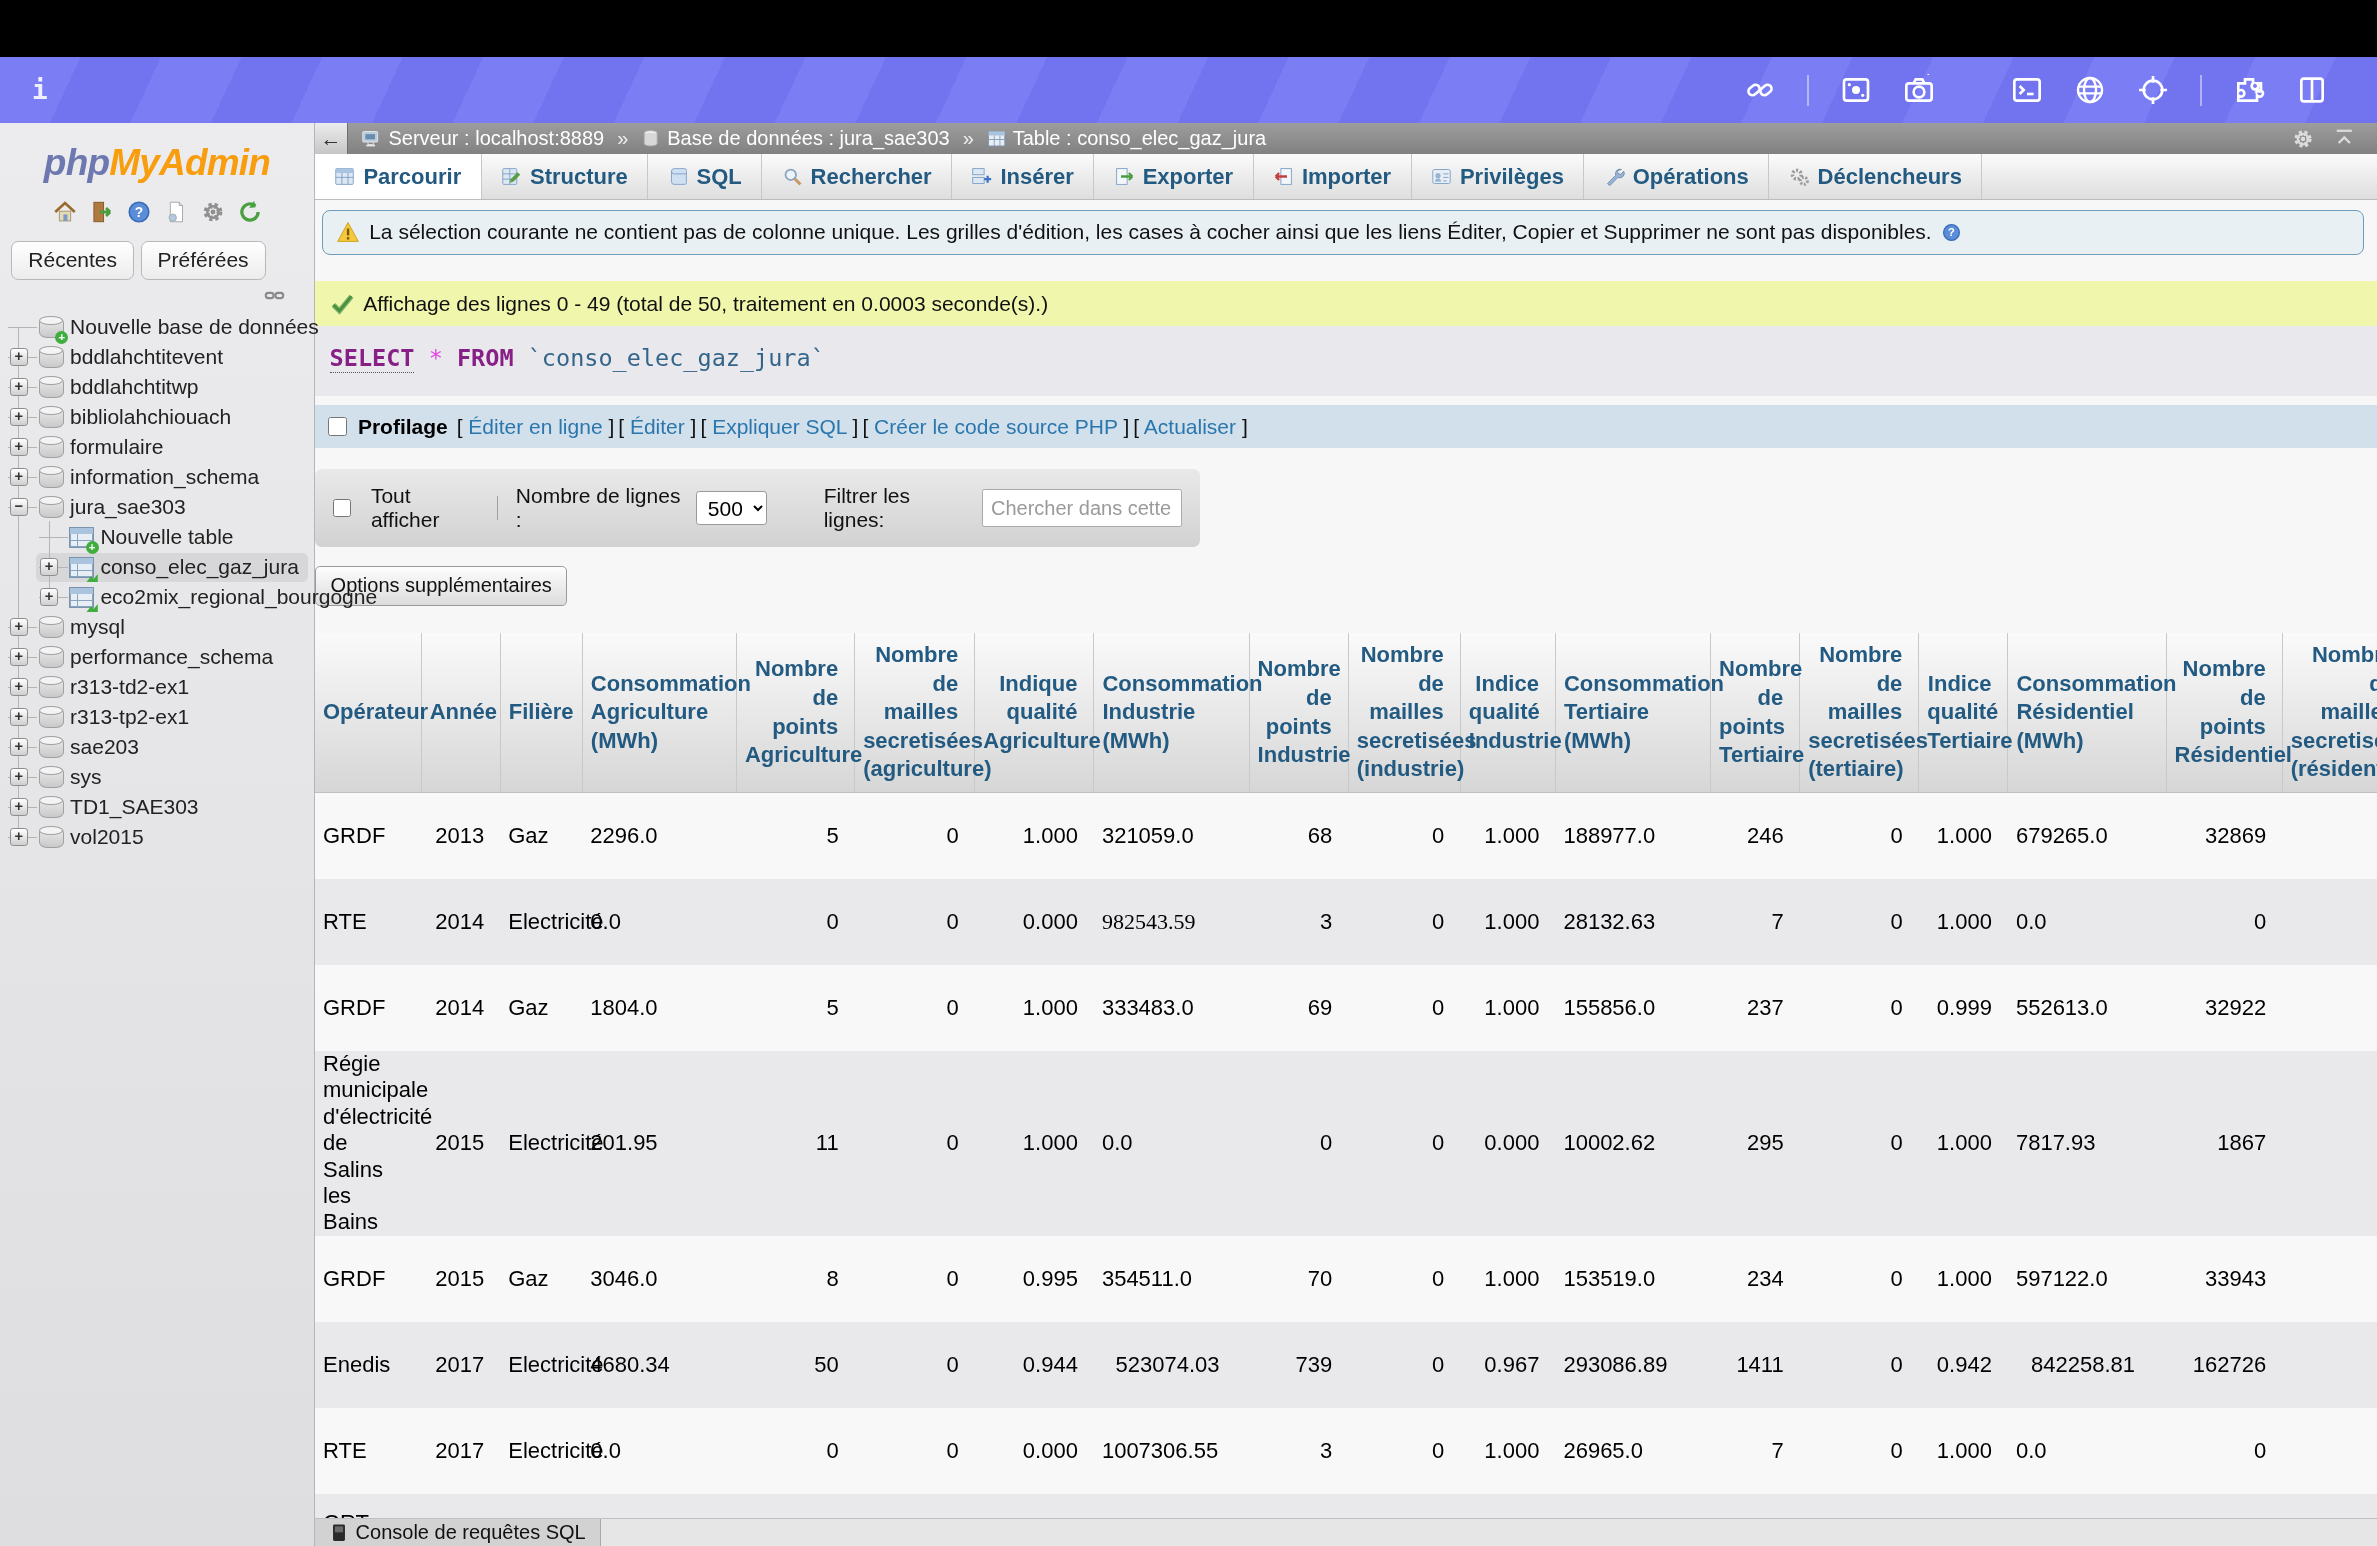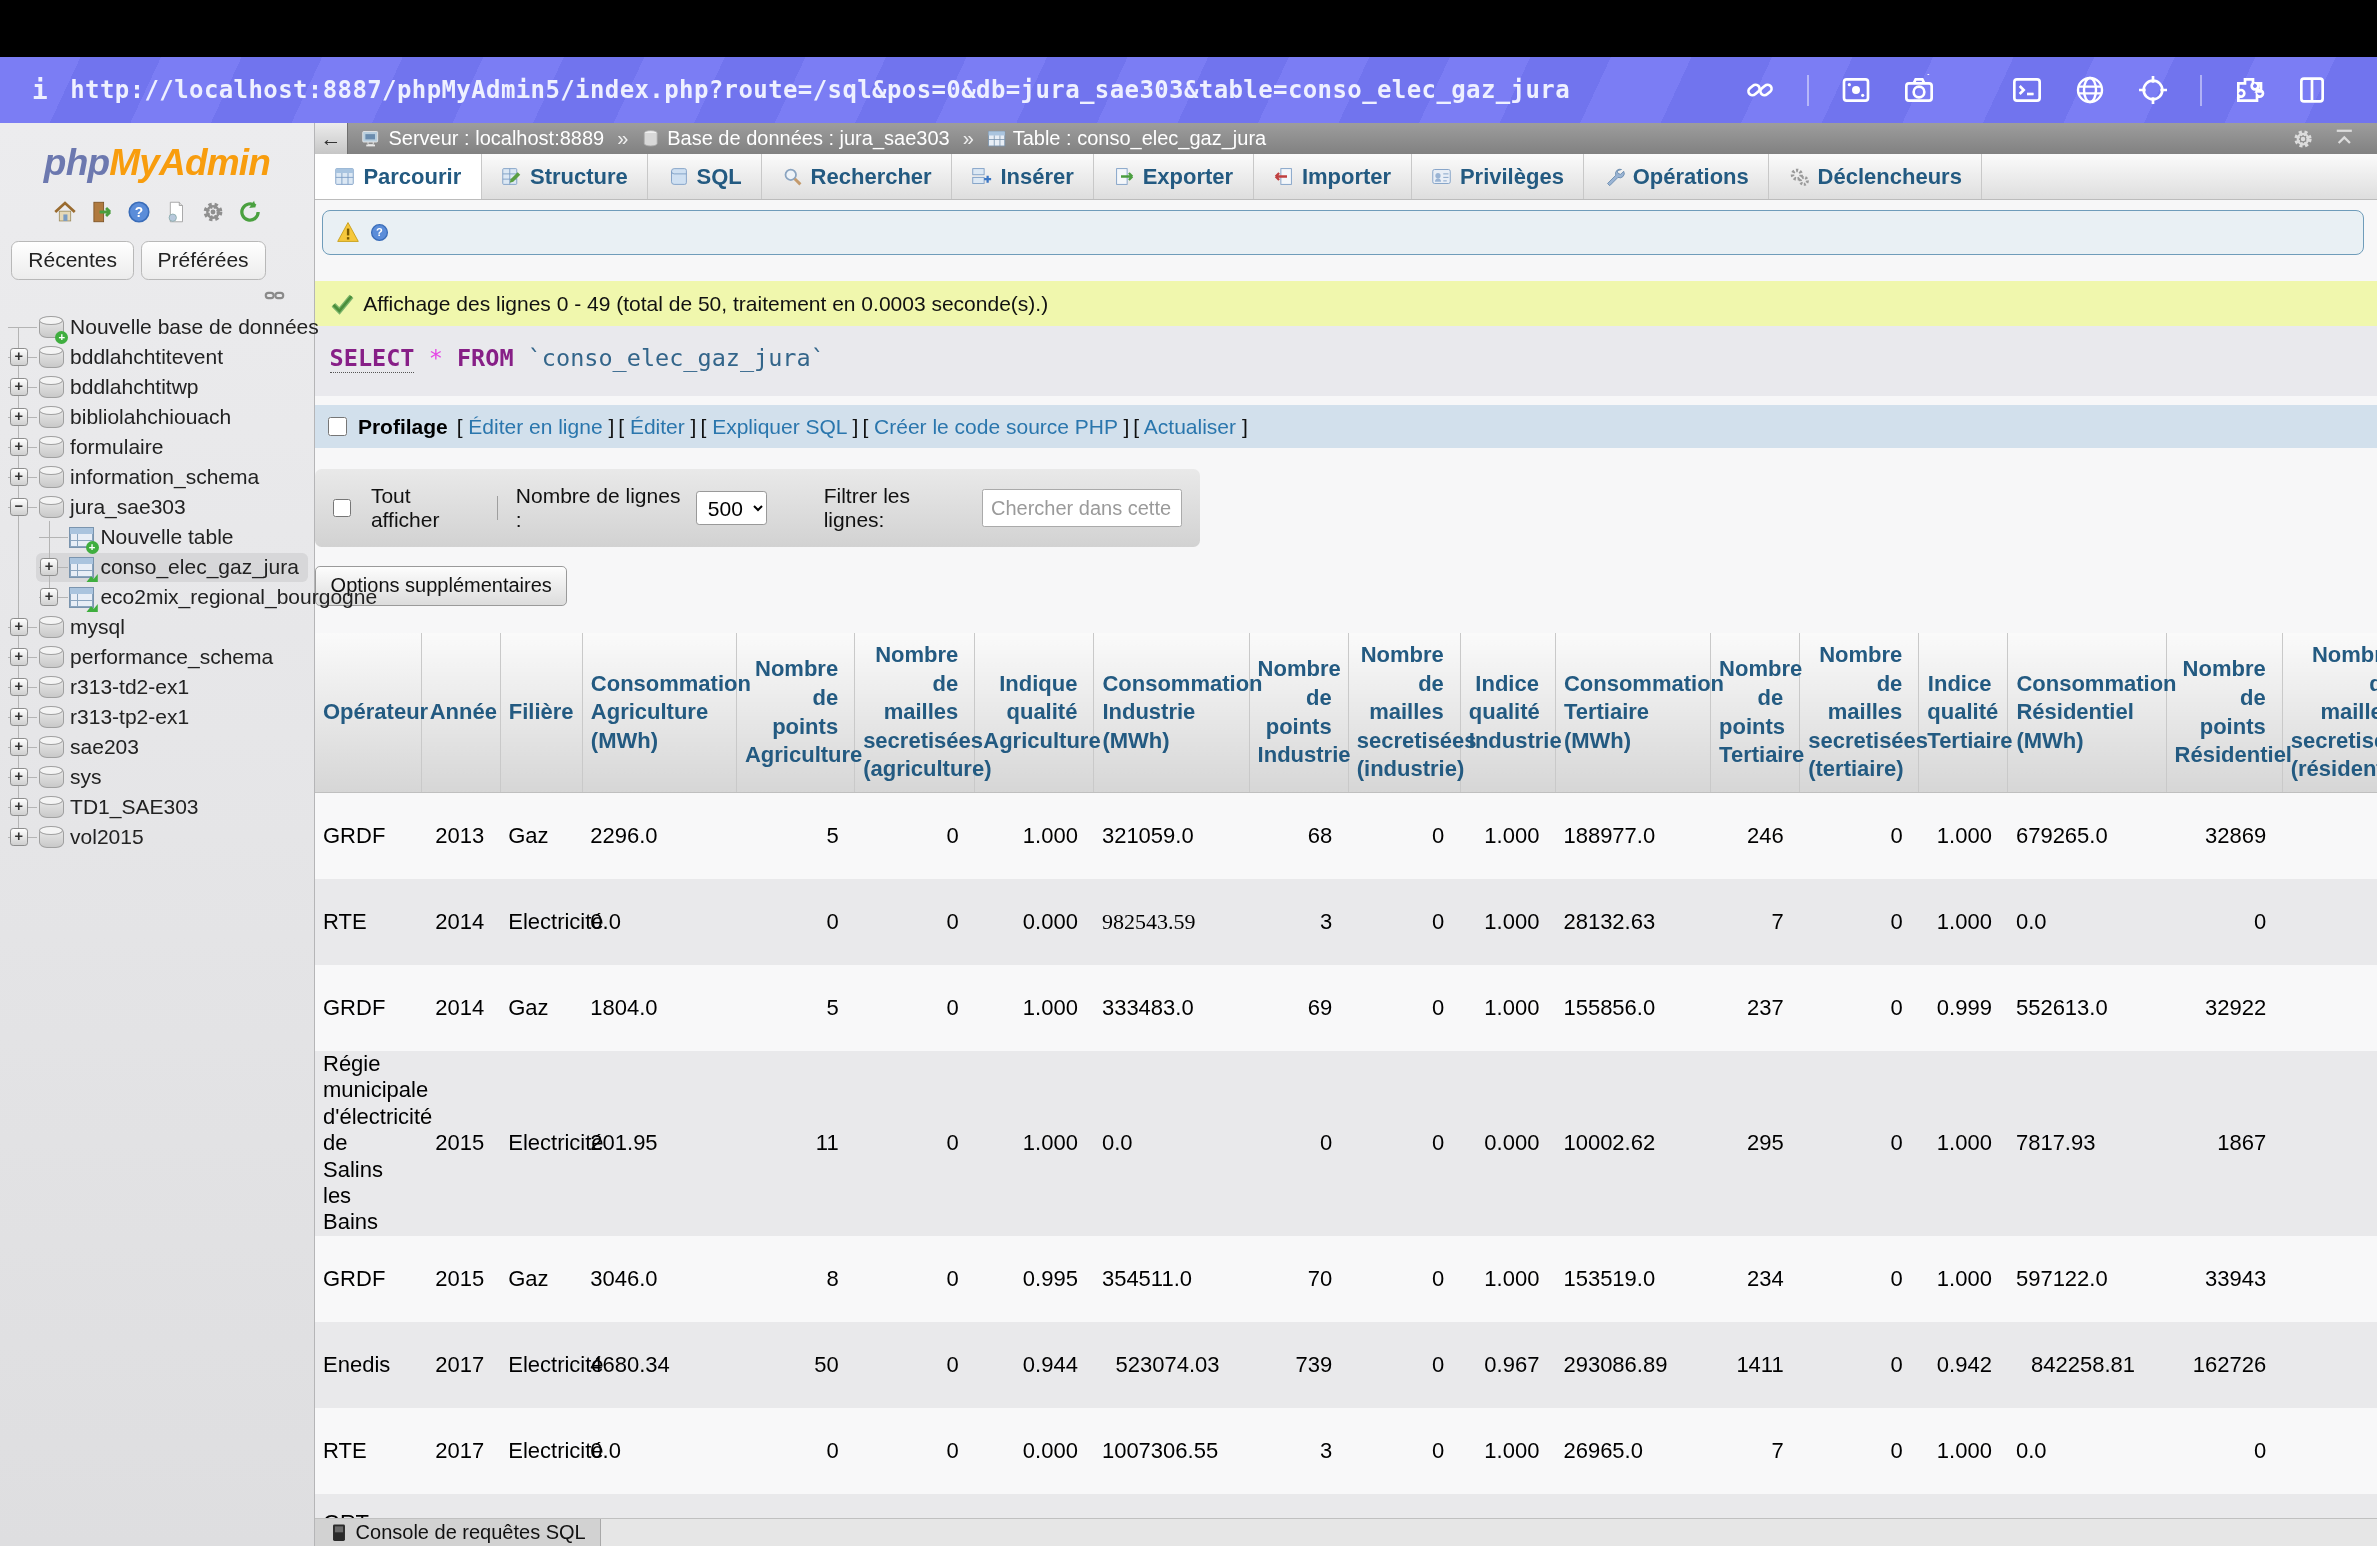--- a/index.html
+++ b/index.html
@@ -122,21 +122,20 @@
   .console-tab{display:flex;align-items:center;gap:8px;background:#d2d2d2;border-right:0.8px solid #a8a8a8;
     padding:0 14.6px;font-size:20px;color:#111;cursor:pointer;}
 </style>
 </head>
 <body>
 
 <div class="black-strip"></div>
 
 <div class="urlbar">
   <span class="info-glyph">i</span>
-  <span class="url-text">http://localhost:8887/phpMyAdmin5/index.php?route=/sql&amp;pos=0&amp;db=jura_sae303&amp;table=conso_elec_gaz_jura</span>
   <div class="urlbar-icons">
     <svg width="32" height="32" viewBox="0 0 24 24" fill="none" stroke="#fff" stroke-width="2">
         <rect x="3" y="9" width="9" height="6" rx="3" transform="rotate(-40 7.5 12)"></rect>
         <rect x="12" y="9" width="9" height="6" rx="3" transform="rotate(-40 16.5 12)"></rect>
       </svg>
     <div class="ubar-sep"></div>
     <svg width="32" height="32" viewBox="0 0 24 24" fill="none" stroke="#fff" stroke-width="2">
         <rect x="3" y="4" width="18" height="16" rx="2"></rect>
         <circle cx="12" cy="12" r="3" fill="#fff" stroke="none"></circle>
         <circle cx="7" cy="8" r="1.2" fill="#fff" stroke="none"></circle>
@@ -463,20 +462,21 @@
         </a>
     </div>
 
     <div class="content">
       <div class="warnbox">
         <svg width="24" height="24" viewBox="0 0 28 28">
             <path d="M14 3L26 25H2z" fill="#f6c83c" stroke="#c49a10"></path>
             <rect x="12.7" y="10" width="2.8" height="8" fill="#7a5a00"></rect>
             <rect x="12.7" y="20" width="2.8" height="2.8" fill="#7a5a00"></rect>
           </svg>
+        <span>La sélection courante ne contient pas de colonne unique. Les grilles d'édition, les cases à cocher ainsi que les liens Éditer, Copier et Supprimer ne sont pas disponibles.</span>
         <svg width="21" height="21" viewBox="0 0 32 32" style="font-size:26px">
             <circle cx="16" cy="16" r="12" fill="#5b8dd9" stroke="#3a6db9" stroke-width="2"></circle>
             <text x="16" y="22" text-anchor="middle" font-size="17" font-weight="bold" fill="#fff" font-family="Liberation Sans,sans-serif">?</text>
           </svg>
       </div>
 
       <div class="successbar">
         <svg width="24" height="24" viewBox="0 0 28 28">
             <path d="M4 15l7 7L25 5" fill="none" stroke="#7ab46a" stroke-width="6"></path>
             <path d="M4 15l7 7L25 5" fill="none" stroke="#4a8e3a" stroke-width="3"></path>

